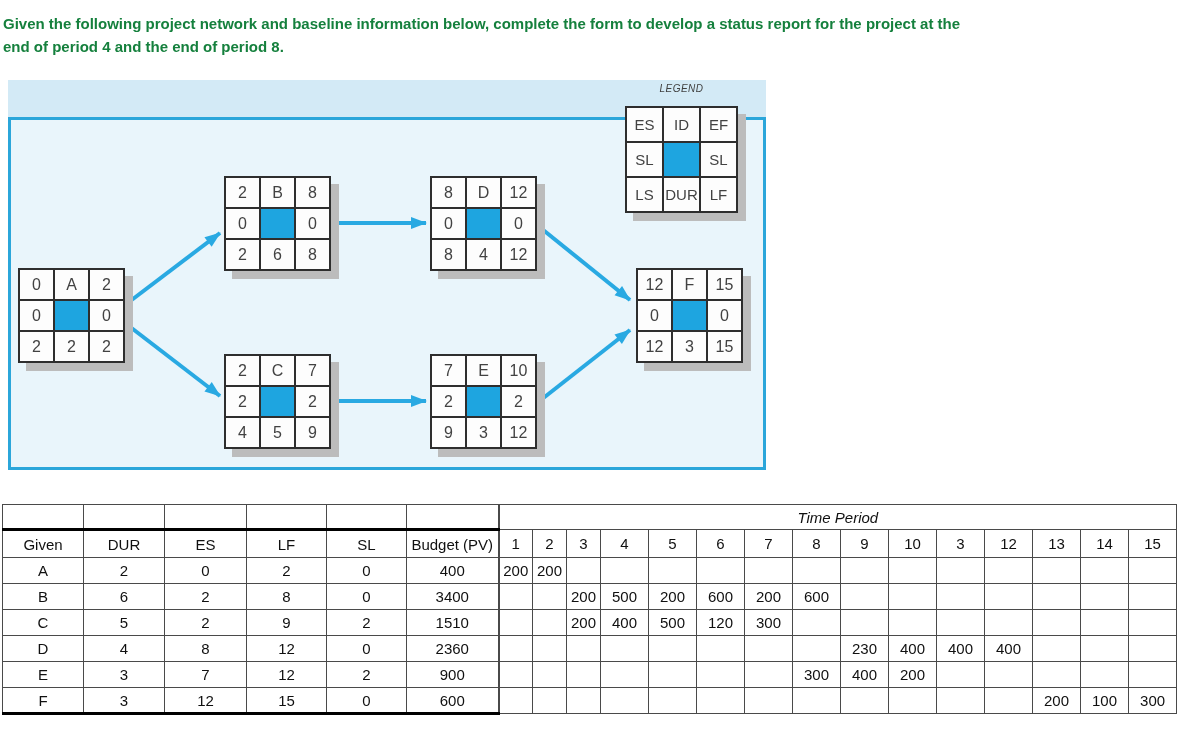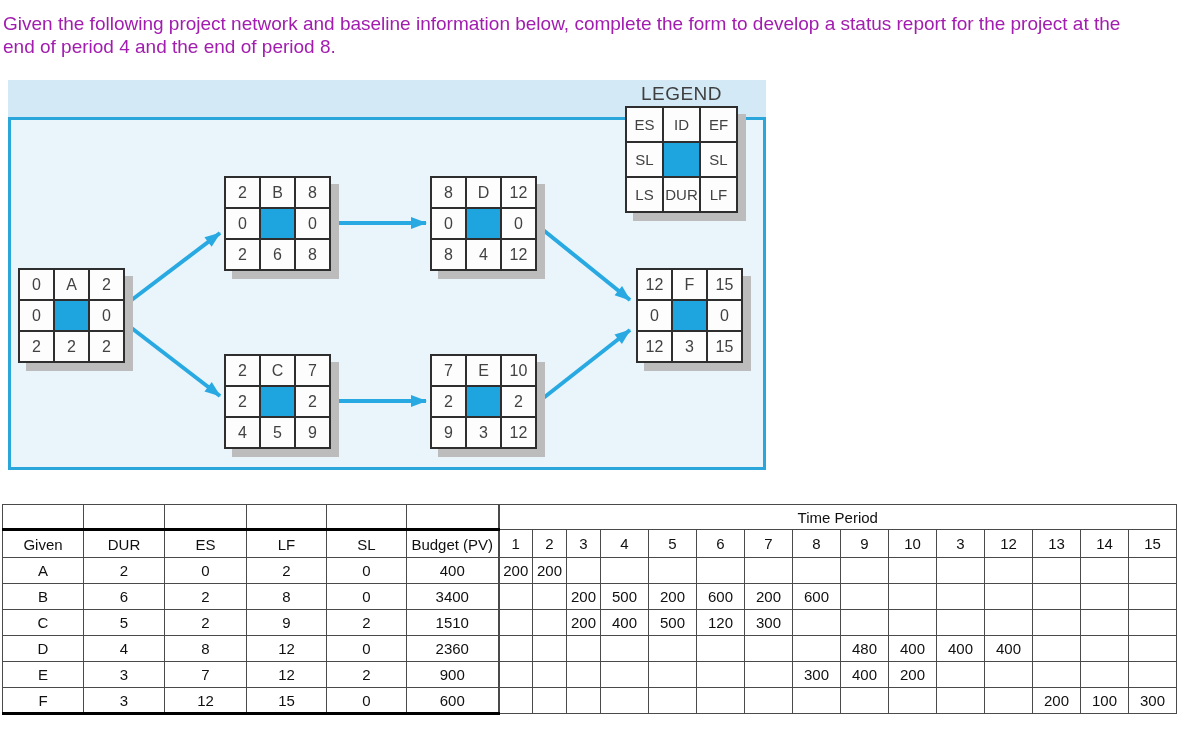--- a/index.html
+++ b/index.html
@@ -1,46 +1,46 @@
 <!DOCTYPE html>
 <html><head>
 <meta charset="utf-8">
 <style>
   * { box-sizing: border-box; margin: 0; padding: 0; }
   body { background: #ffffff; font-family: "Liberation Sans", sans-serif; }
   .page { position: relative; width: 1195px; height: 734px; background: #ffffff; overflow: hidden; }
 
   
-  .instruction { padding: 12px 0 0 3px; font-size: 19px; line-height: 23px; color: #a21caf; }
+  .instruction { padding: 12px 0 0 3px; font-size: 15px; line-height: 23px; color: #15803d; font-weight: bold; }
 
   
   .diagram { position: relative; margin: 22px 0 0 8px; width: 758px; height: 390px; }
   .top-band { position: absolute; left: 0; top: 0; width: 758px; height: 40px; background: #d3eaf6; }
   .inner-box { position: absolute; left: 0; top: 37px; width: 758px; height: 353px;
                background: #e9f5fb; border: 3px solid #2ba6da; }
   .edges { position: absolute; left: 0; top: 0; width: 758px; height: 390px; pointer-events: none; }
 
   
   .grid { position: absolute; display: grid; grid-template-columns: repeat(3, 33px);
           grid-auto-rows: 29px; gap: 2px; background: #2e2e2e; border: 2px solid #2e2e2e;
           box-shadow: 8px 8px 0 0 #bcbcbc; }
   .grid .cell { background: #fdfdfd; display: flex; align-items: center; justify-content: center;
                 font-size: 16px; color: #424242; }
   .grid .cell.mid { background: #1ea5e0; }
   .legend-grid { grid-template-columns: repeat(3, 35px); grid-auto-rows: 33px; }
   .legend-grid .cell { font-size: 15px; }
   .legend-title { position: absolute; left: 617px; top: 3px; width: 113px; text-align: center;
-                  font-size: 19px; letter-spacing: 0.5px; color: #3f3f3f; }
+                  font-style: italic; font-size: 10px; letter-spacing: 0.5px; color: #3f3f3f; }
 
   
   .status-table { border-collapse: collapse; table-layout: fixed; width: 1174px;
                   margin: 34px 0 0 2px; }
   .status-table td { border: 1px solid #4a4a4a; text-align: center; vertical-align: middle;
                      padding: 0; font-size: 15px; color: #101010; white-space: nowrap; overflow: hidden; }
-  .status-table tr.r-top  { height: 25px; }
+  .status-table tr.r-top  { height: 25px; font-style: italic; }
   .status-table tr.r-head { height: 28px; }
   .status-table tr.r-data { height: 26px; }
   .status-table td.tb { border-bottom: 3px solid #000; }   
   .status-table td.p1 { border-left: 2px solid #4a4a4a; }  
 </style>
 </head>
 <body>
 
 <div class="page">
 
@@ -282,21 +282,21 @@
           <td>0</td>
           <td>2360</td>
           <td class="p1"></td>
           <td></td>
           <td></td>
           <td></td>
           <td></td>
           <td></td>
           <td></td>
           <td></td>
-          <td>480</td>
+          <td>230</td>
           <td>400</td>
           <td>400</td>
           <td>400</td>
           <td></td>
           <td></td>
           <td></td>
         </tr>
         <tr class="r-data">
           <td>E</td>
           <td>3</td>

